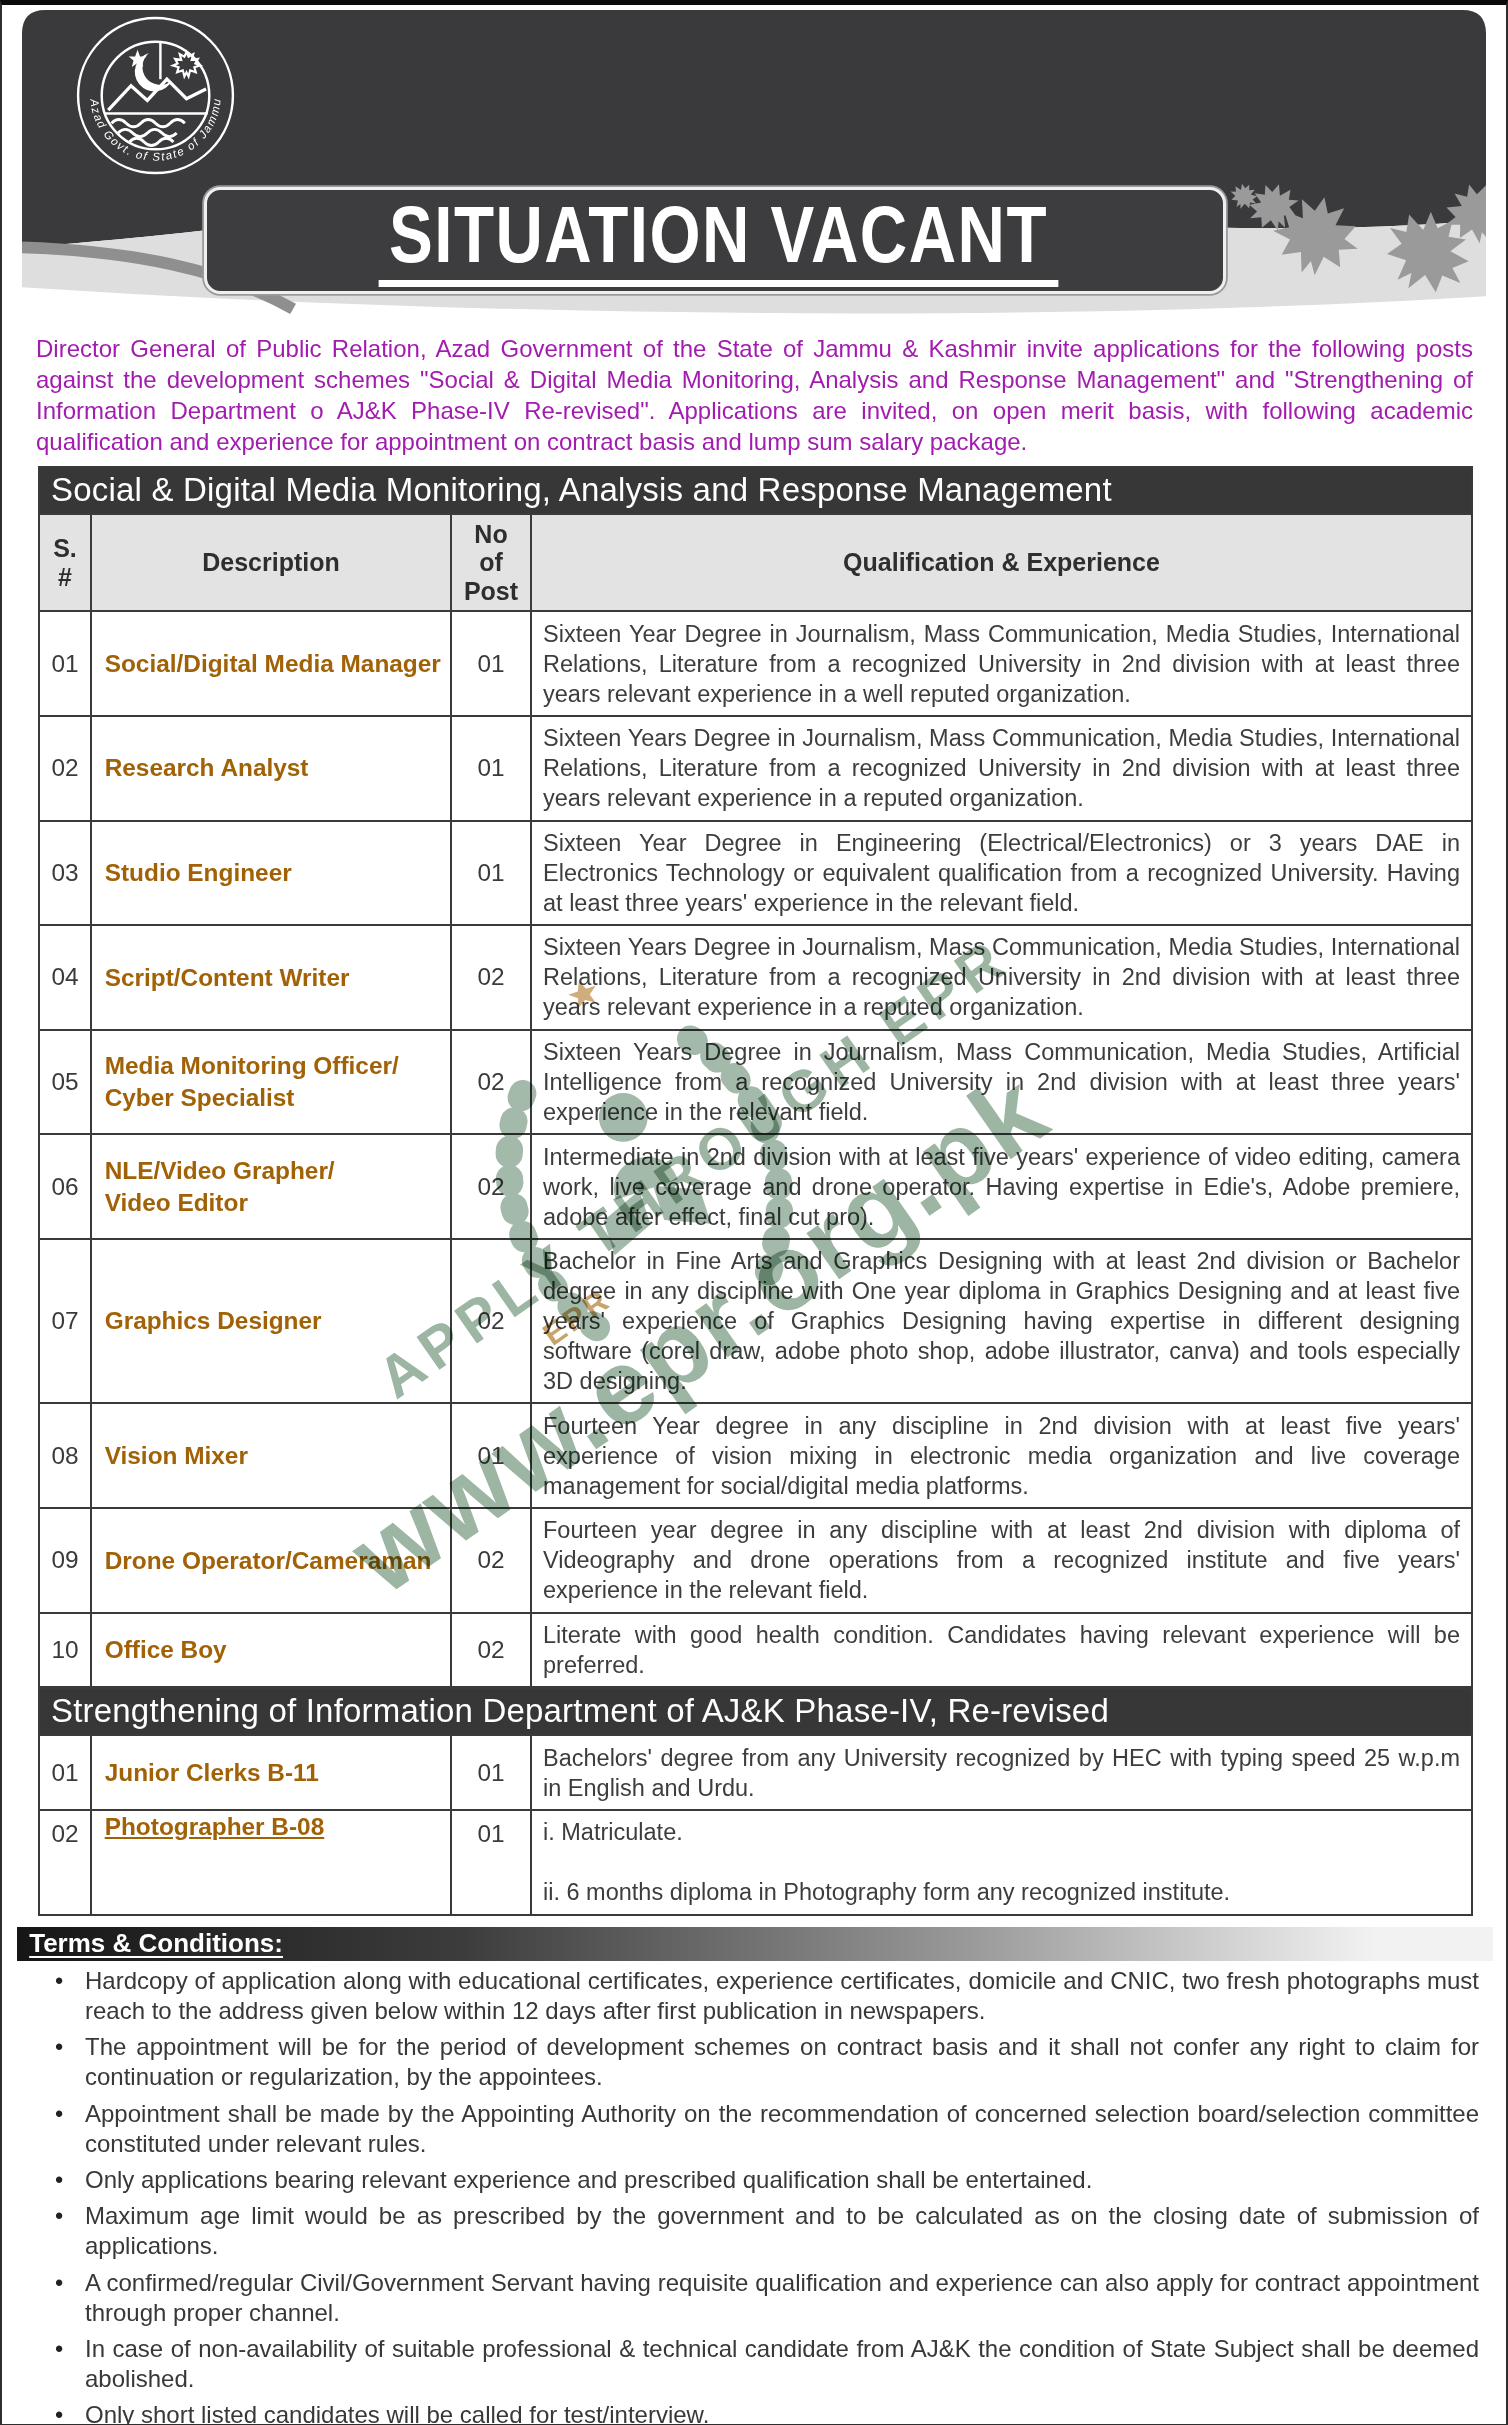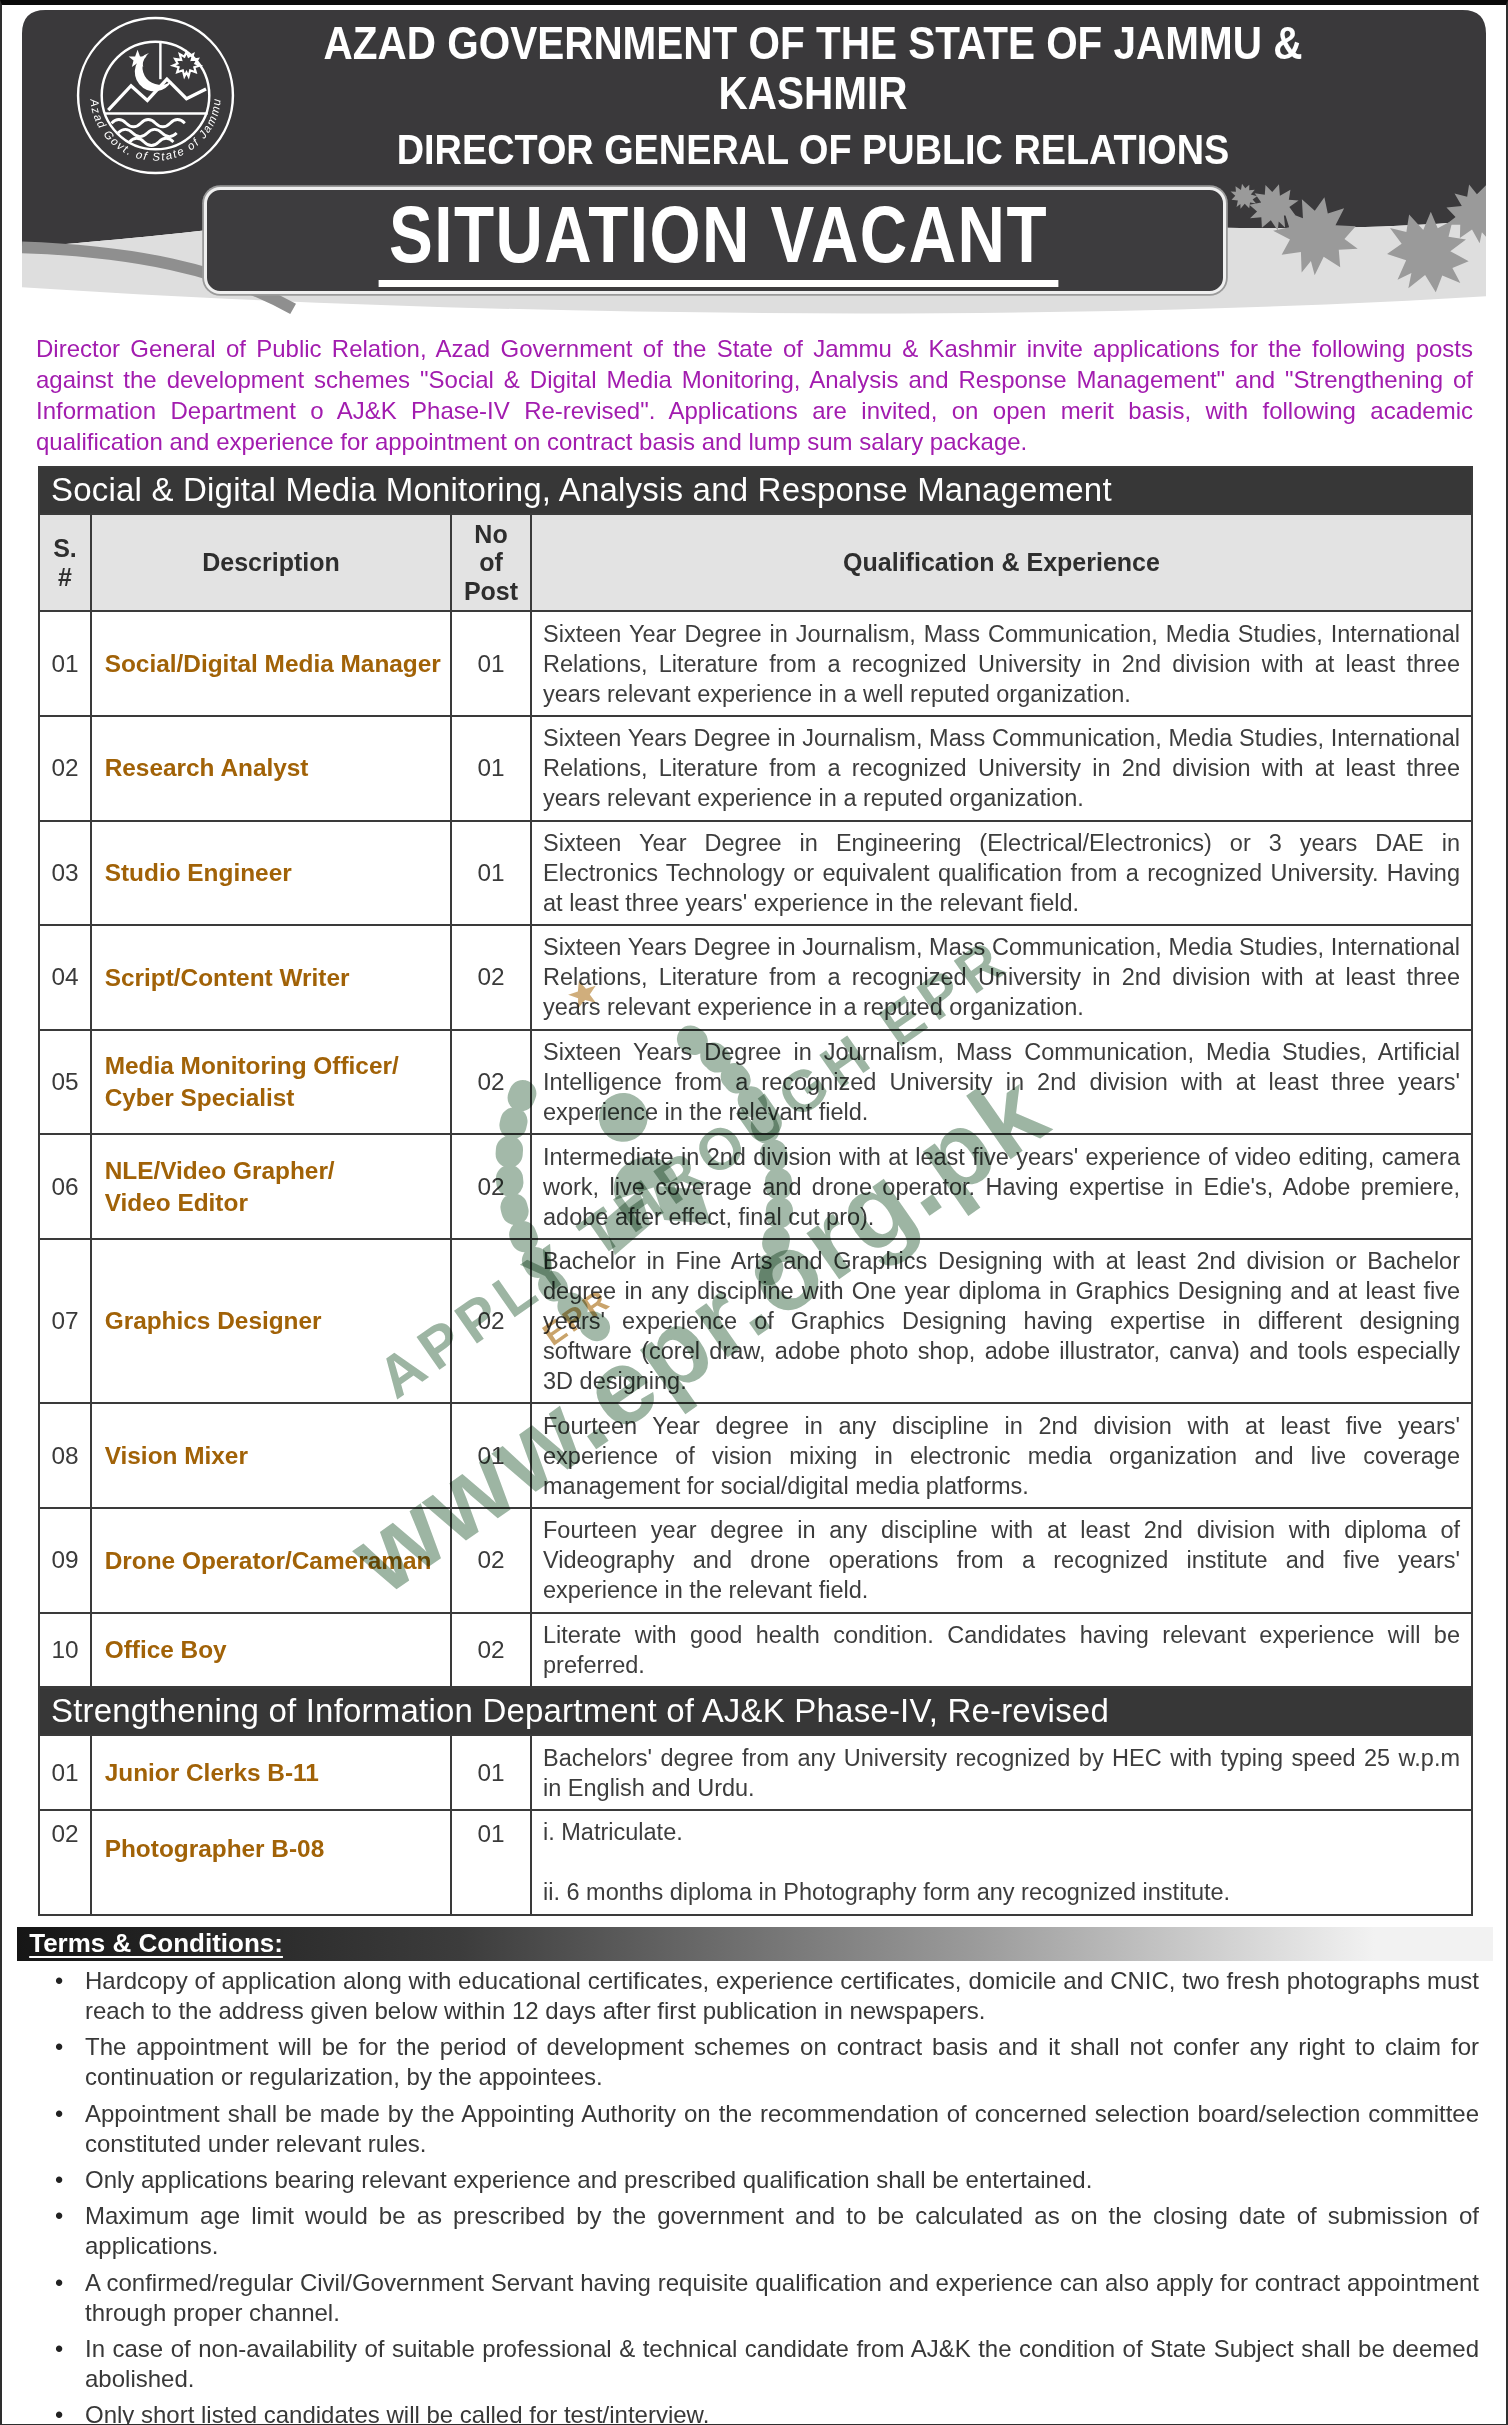--- a/index.html
+++ b/index.html
@@ -132,25 +132,20 @@
 
         <path d="M -58,18 L -30,-12 L -10,6 L 14,-20 L 38,4 L 62,-8" fill="none" stroke="#fff" stroke-width="4"></path>
         <path d="M -62,22 L 64,22" stroke="#fff" stroke-width="3"></path>
 
         <path d="M -54,34 q 9,-9 18,0 t 18,0 t 18,0 t 18,0 t 18,0" fill="none" stroke="#fff" stroke-width="3.5"></path>
         <path d="M -46,46 q 9,-9 18,0 t 18,0 t 18,0 t 18,0" fill="none" stroke="#fff" stroke-width="3.5"></path>
         <path d="M -32,57 q 9,-9 18,0 t 18,0 t 18,0" fill="none" stroke="#fff" stroke-width="3.5"></path>
       </svg>
     </div>
 
-    <div class="title-block">
-      <div class="org-name">AZAD GOVERNMENT OF THE STATE OF JAMMU &amp;
-KASHMIR</div>
-      <div class="dept-name">DIRECTOR GENERAL OF PUBLIC RELATIONS</div>
-    </div>
 
     <div class="banner-box">
       <span class="banner-text">SITUATION VACANT</span>
     </div>
   </div>
 
   <p class="intro">Director General of Public Relation, Azad Government of the State of Jammu &amp; Kashmir invite applications for the following posts against the development schemes "Social &amp; Digital Media Monitoring, Analysis and Response Management" and "Strengthening of Information Department o AJ&amp;K Phase-IV Re-revised". Applications are invited, on open merit basis, with following academic qualification and experience for appointment on contract basis and lump sum salary package.</p>
 
   <div class="table-wrap">
     <div class="section-bar">Social &amp; Digital Media Monitoring, Analysis and Response Management</div>
@@ -228,21 +223,21 @@
     <div class="section-bar" style="border-top:0.9px solid #3a3a3a;">Strengthening of Information Department of AJ&amp;K Phase-IV, Re-revised</div>
 
     <div class="trow mh72">
       <div class="c sno">01</div>
       <div class="c desc">Junior Clerks B-11</div>
       <div class="c posts">01</div>
       <div class="c qual">Bachelors' degree from any University recognized by HEC with typing speed 25 w.p.m in English and Urdu.</div>
     </div>
     <div class="trow mh100">
       <div class="c sno" style="align-items:flex-start;padding-top:9px;">02</div>
-      <div class="c desc" style="align-items:flex-start;padding-top:22px;">Photographer B-08</div>
+      <div class="c desc" style="align-items:flex-start;padding-top:0;text-decoration:underline;">Photographer B-08</div>
       <div class="c posts" style="align-items:flex-start;padding-top:9px;">01</div>
       <div class="c qual">i. Matriculate.
 
 ii. 6 months diploma in Photography form any recognized institute.</div>
     </div>
   </div>
 
   <div class="terms-bar">
     <span class="terms-title">Terms &amp; Conditions:</span>
   </div>

